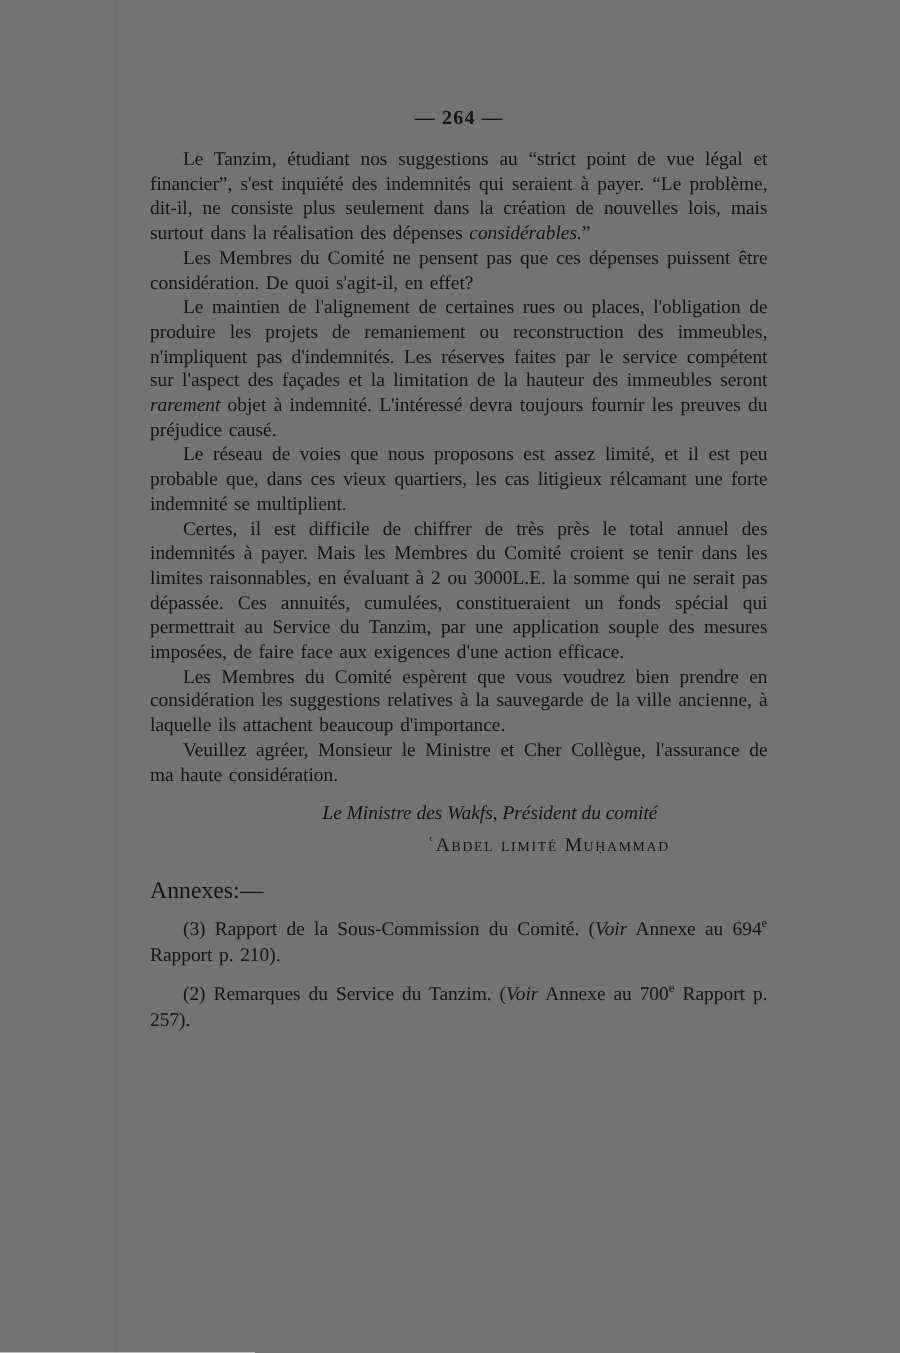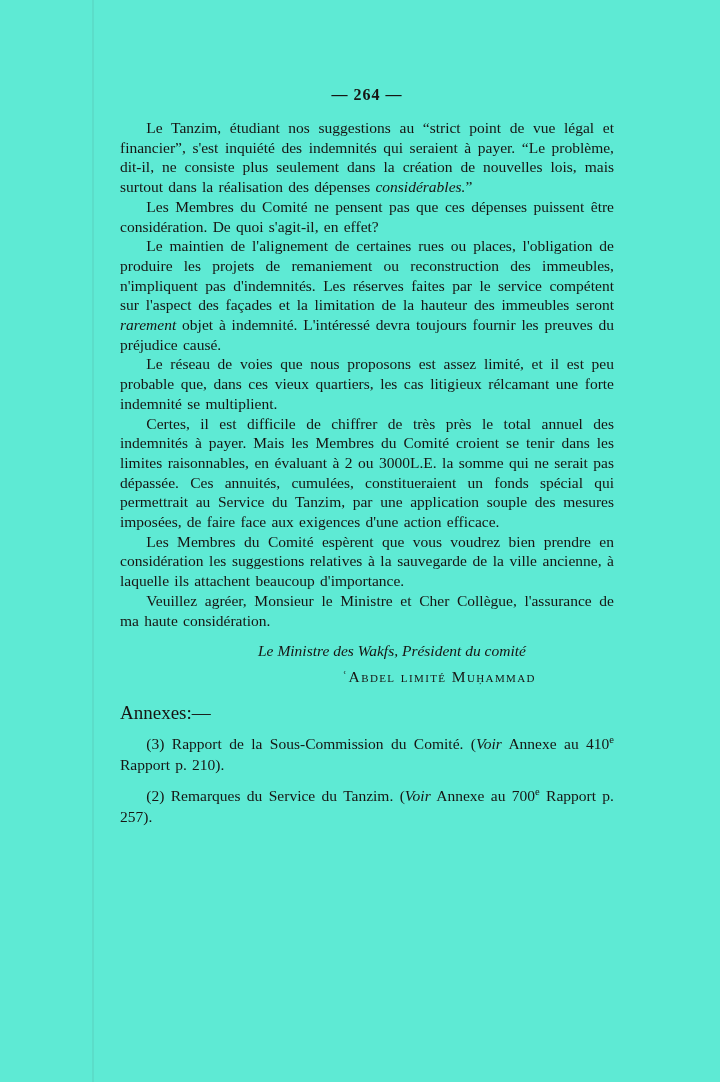--- a/index.html
+++ b/index.html
@@ -4,21 +4,21 @@
 <style>
   html, body {
     margin: 0;
     padding: 0;
     background: #f4f3ef;
   }
   .page {
     position: relative;
     width: 720px;
     height: 1082px;
-    background: #5eead4;
+    background: #737373;
     overflow: hidden;
     font-family: "Liberation Serif", "DejaVu Serif", serif;
     color: #171513;
     box-sizing: border-box;
   }
   
   .page::before {
     content: "";
     position: absolute;
     left: 92px;
@@ -100,17 +100,17 @@
         <p class="para"><span>Le maintien de l'alignement de certaines rues ou places, l'obligation de produire les projets de remaniement ou reconstruction des immeubles, n'impliquent pas d'indemnités.   Les réserves faites par le service compétent sur l'aspect des façades et la limitation de la hauteur des immeubles seront </span><i>rarement</i><span> objet à indemnité.  L'intéressé devra toujours fournir les preuves du préjudice causé.</span></p>
         <p class="para"><span>Le réseau de voies que nous proposons est assez limité, et il est peu probable que, dans ces vieux quartiers, les cas litigieux rélcamant une forte indemnité se multiplient.</span></p>
         <p class="para"><span>Certes, il est difficile de chiffrer de très près le total annuel des indemnités à payer.  Mais les Membres du Comité croient se tenir dans les limites raisonnables, en évaluant à 2 ou 3000L.E. la somme qui ne serait pas dépassée. Ces annuités, cumulées, constitueraient un fonds spécial qui permettrait au Service du Tanzim, par une application souple des mesures imposées, de faire face aux exigences d'une action efficace.</span></p>
         <p class="para"><span>Les Membres du Comité espèrent que vous voudrez bien prendre en considération les suggestions relatives à la sauvegarde de la ville ancienne, à laquelle ils attachent beaucoup d'importance.</span></p>
         <p class="para"><span>Veuillez agréer, Monsieur le Ministre et Cher Collègue, l'assurance de ma haute considération.</span></p>
       </div>
     <div class="sig-title">Le Ministre des Wakfs, Président du comité</div>
     <div class="sig-name">ʿAbdel limité Muḥammad</div>
     <div class="annexes-label">Annexes:—</div>
     <div id="annexes">
-        <p class="annex-item"><span>(3) Rapport de la Sous-Commission du Comité.  (</span><i>Voir</i><span> Annexe au 410</span><span><sup>e</sup></span><span> Rapport p. 210).</span></p>
+        <p class="annex-item"><span>(3) Rapport de la Sous-Commission du Comité.  (</span><i>Voir</i><span> Annexe au 694</span><span><sup>e</sup></span><span> Rapport p. 210).</span></p>
         <p class="annex-item"><span>(2) Remarques du Service du Tanzim.  (</span><i>Voir</i><span> Annexe au 700</span><span><sup>e</sup></span><span> Rapport p. 257).</span></p>
       </div>
   </div>
 </div>
 
 </body></html>

